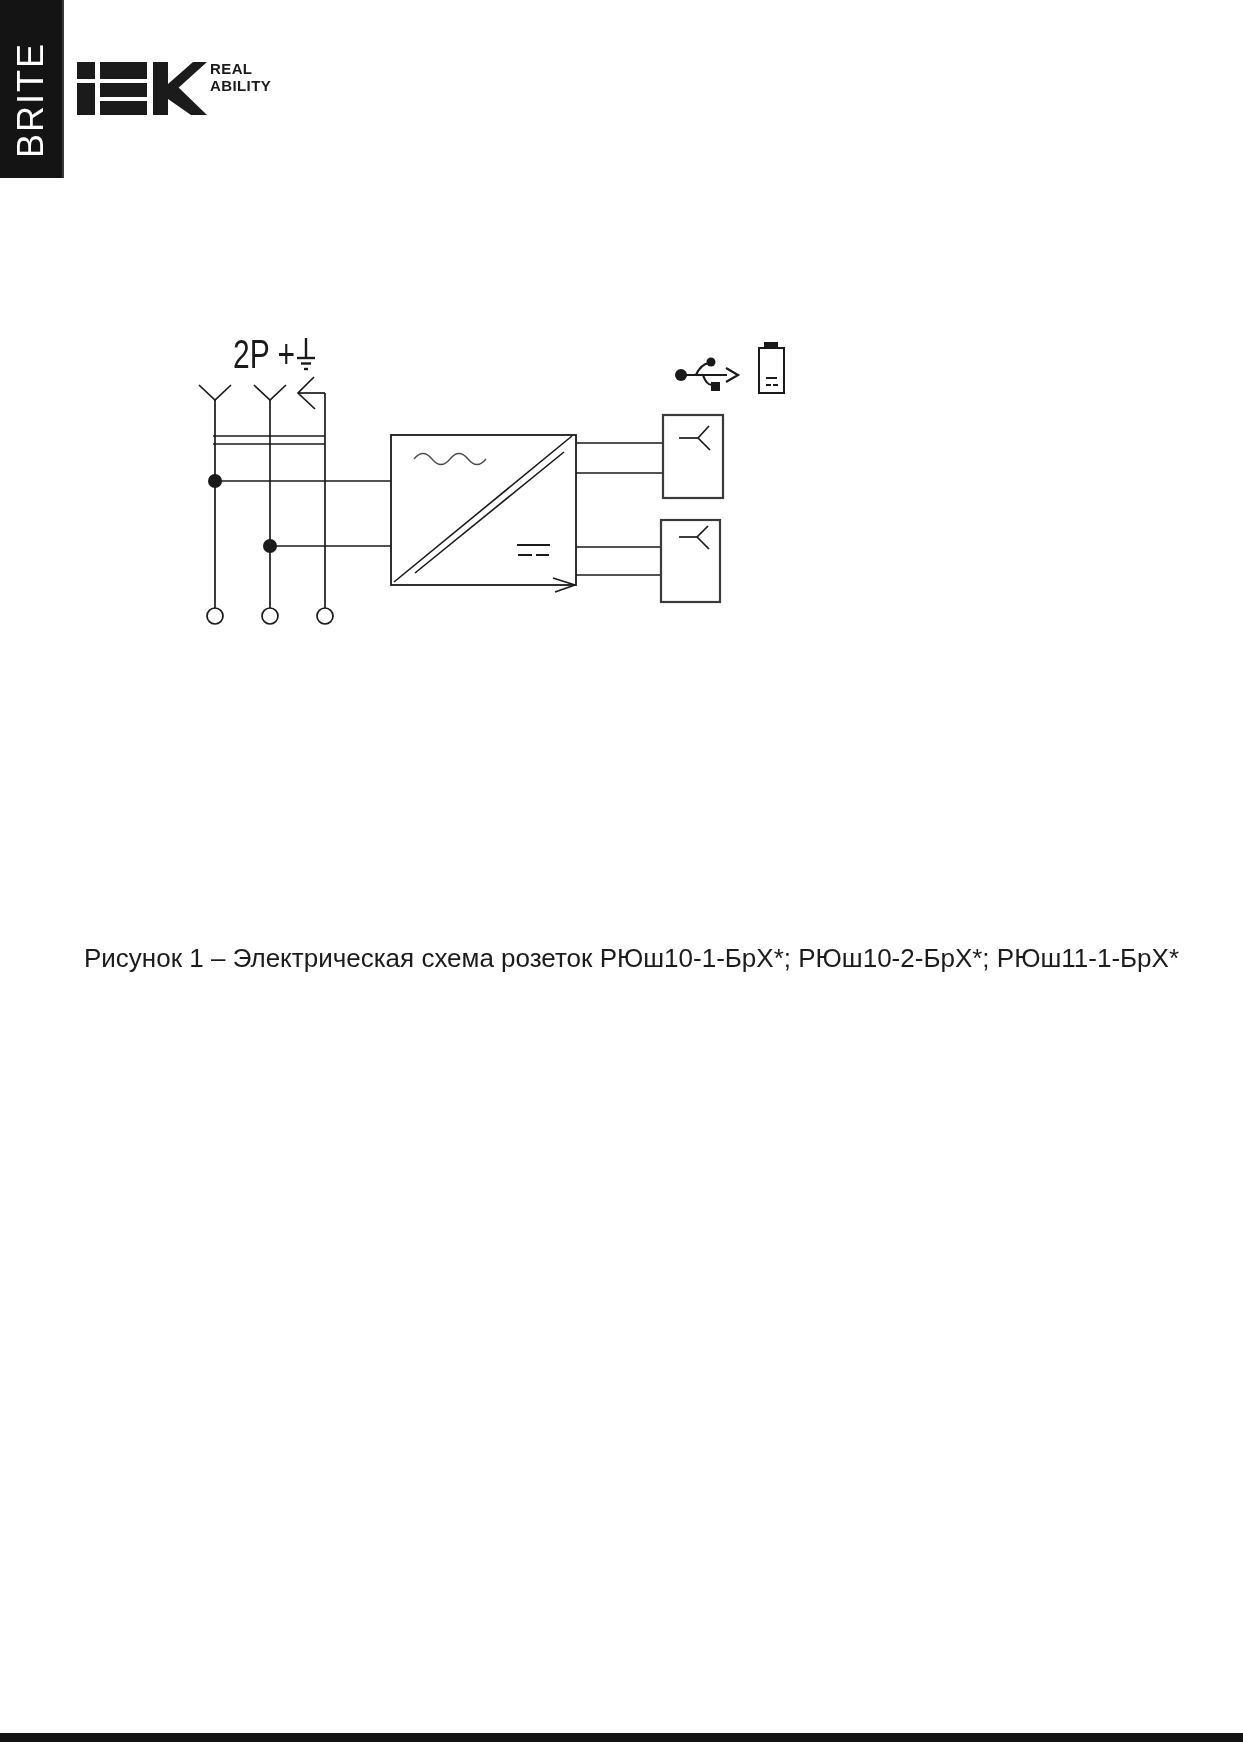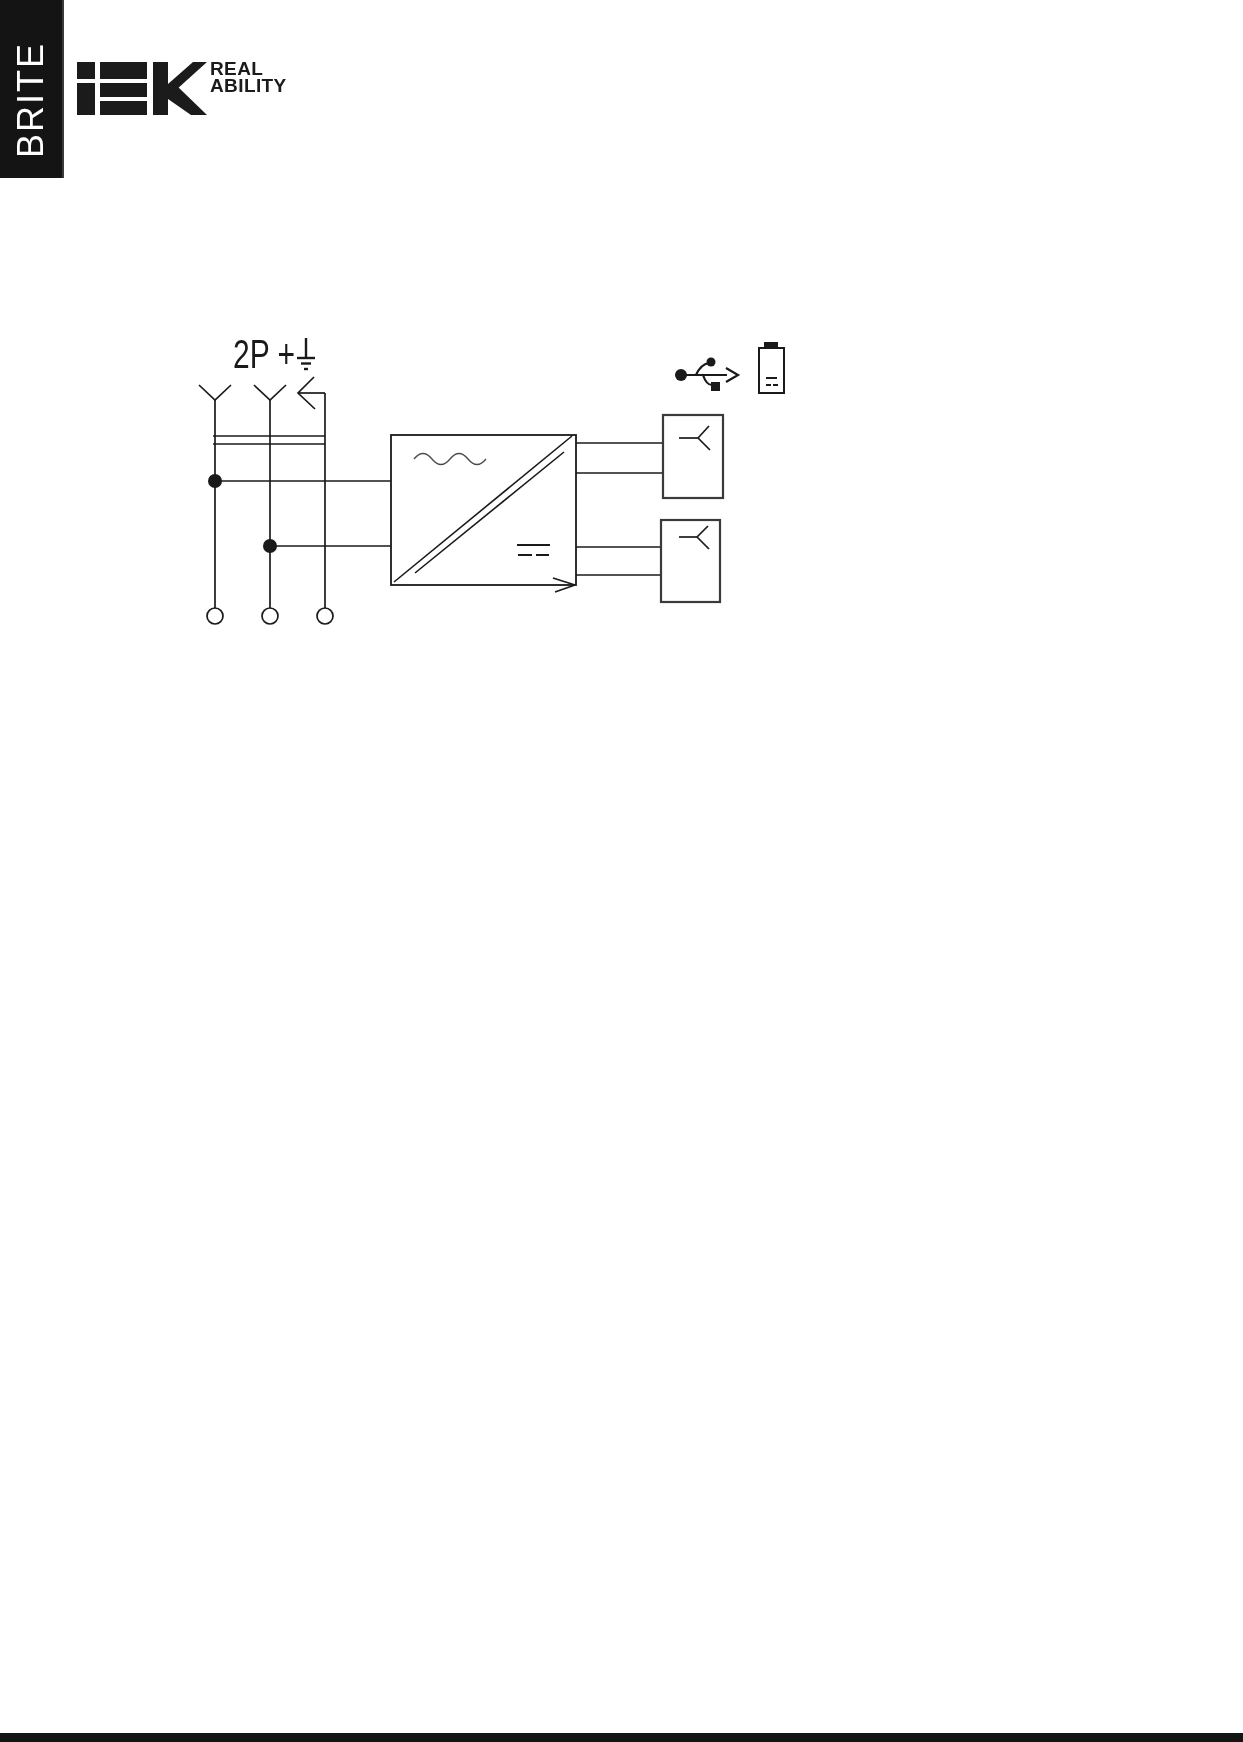--- a/index.html
+++ b/index.html
@@ -12,21 +12,21 @@
     border-right:2px solid #3a3a3a;
   }
   .brite-label{
     position:absolute;left:50%;top:100px;
     transform:translate(-50%,-50%) rotate(-90deg);
     color:#ffffff;font-size:36px;font-weight:400;letter-spacing:2px;white-space:nowrap;
   }
   .logo-svg{position:absolute;left:77px;top:62px;}
   .tagline{
     position:absolute;left:210px;top:60px;
-    font-size:19px;font-weight:800;line-height:17px;letter-spacing:0.4px;color:#1b1b1b;
+    font-size:15px;font-weight:800;line-height:17px;letter-spacing:0.4px;color:#1b1b1b;
   }
   .schematic-svg{position:absolute;left:150px;top:280px;}
   .figure-caption{
     position:absolute;left:84px;top:942px;width:1120px;
     font-size:26px;line-height:32px;color:#1c1c1c;white-space:nowrap;
   }
   .footer-bar{position:absolute;left:0;bottom:0;width:100%;height:9px;background:#141414;}
   svg{display:block;}
 </style>
 </head>
@@ -151,16 +151,17 @@
 
     <g stroke="#1a1a1a" fill="none">
       <rect x="759" y="348" width="25" height="45" stroke-width="2"></rect>
       <rect x="764" y="342" width="14" height="7" fill="#1a1a1a" stroke="none"></rect>
       <path d="M766,378 L777,378" stroke-width="2"></path>
       <path d="M766,385 L771,385" stroke-width="2"></path>
       <path d="M773,385 L778,385" stroke-width="2"></path>
     </g>
   </svg>
 
+  <div class="figure-caption">Рисунок 1 – Электрическая схема розеток  РЮш10-1-БрХ*; РЮш10-2-БрХ*; РЮш11-1-БрХ*</div>
 
   <div class="footer-bar"></div>
 
 </div>
 
 </body></html>

